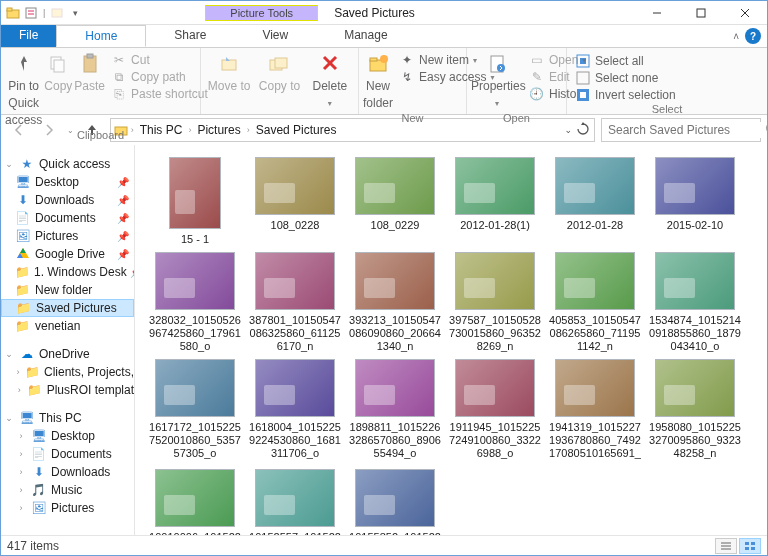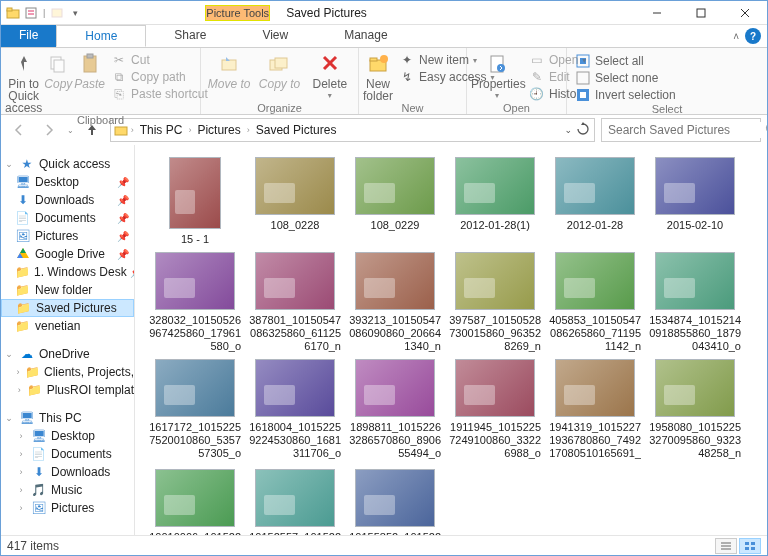--- a/index.html
+++ b/index.html
@@ -3,39 +3,39 @@
 <meta charset="utf-8">
 <style>
   * { box-sizing: border-box; font-family: "Segoe UI", sans-serif; font-size: 12px; }
   html, body { margin: 0; padding: 0; }
   body { width: 768px; height: 556px; background: #fff; overflow: hidden; position: relative; border: 1px solid #6aa0d8; }
   
   .titlebar { height: 24px; display: flex; align-items: center; border-bottom: 1px solid #e1e1e1; }
   .qat { display: flex; align-items: center; gap: 2px; padding: 0 4px; }
   .qat .ic { width: 16px; height: 16px; display: inline-flex; align-items: center; justify-content: center; }
   .qat .sep { color: #888; font-size: 9px; padding: 0 2px; }
-  .picture-tools { background: #fdba74; border: 1px solid #e2e200; padding: 1px 0; font-size: 11px; color: #444; margin-left: 118px; }
+  .picture-tools { background: #c4b5fd; border: 1px solid #e2e200; padding: 1px 24px; font-size: 11px; color: #444; margin-left: 118px; }
   .title-text { margin-left: 16px; color: #222; font-size: 12px; }
   .wincontrols { margin-left: auto; display: flex; }
   .wincontrols div { width: 44px; height: 23px; display: flex; align-items: center; justify-content: center; font-family: sans-serif; color: #333; }
   
   .tabs { height: 22px; display: flex; align-items: stretch; }
   .tab { padding: 3px 28px; font-size: 12px; color: #444; cursor: default; }
   .tab.file { background: #1979ca; color: #fff; padding: 3px 18px; }
   .tab.active { border: 1px solid #d0d0d0; border-bottom: 1px solid #fff; color: #1979ca; position: relative; z-index: 2; }
   .tab.manage { color: #444; position: relative; }
   .ribbon-right { margin-left: auto; display: flex; align-items: center; padding-right: 6px; gap: 6px; }
   .help-icon { width:16px; height:16px; border-radius:50%; background:#1979ca; color:#fff; display:flex; align-items:center; justify-content:center; font-size:10px; font-weight:bold; }
   
   .ribbon { height: 68px; border-top: 1px solid #d0d0d0; border-bottom: 1px solid #d0d0d0; background: #fafafa; display: flex; position: relative; z-index:1; }
   .group { border-right: 1px solid #e2e2e2; display: flex; flex-direction: column; align-items: stretch; padding: 2px 4px 0 4px; }
   .group-body { display: flex; align-items: flex-start; gap: 2px; flex: 1; }
   .group-label { font-size: 11px; color: #777; text-align: center; padding-bottom: 1px; }
-  .bigbtn { width: 52px; text-align: center; color: #666; font-size: 11px; line-height: 12px; cursor: default; }
-  .bigbtn.dim { opacity: .55; font-style: italic; }
+  .bigbtn { width: 52px; text-align: center; color: #666; font-size: 11px; line-height: 17px; cursor: default; }
+  .bigbtn.dim { opacity: .55; }
   .bigbtn .bicon { height: 28px; display: flex; align-items: center; justify-content: center; }
   .smallbtns { display: flex; flex-direction: column; gap: 1px; padding-top: 2px; }
   .smallbtn { display: flex; align-items: center; gap: 4px; color: #666; font-size: 11px; padding: 0 4px; white-space: nowrap; }
   .smallbtn.dim { opacity:.55; }
   .smallbtn .sicon { width: 16px; height: 16px; display:inline-flex; align-items:center; justify-content:center; }
   
   .navrow { height: 30px; display: flex; align-items: center; gap: 6px; padding: 2px 6px; }
   .navbtn { width: 24px; height: 24px; display: flex; align-items:center; justify-content:center; color:#555; border-radius:2px; }
   .navbtn.dim { opacity:.45; }
   .address { flex: 1; height: 24px; border: 1px solid #ccc; display: flex; align-items: center; padding: 0 2px; gap: 2px; position: relative; }
@@ -54,21 +54,21 @@
   .nav .item .nicon { width:16px; height:16px; display:inline-flex; align-items:center; justify-content:center; }
   .nav .item.l1 { padding-left: 14px; }
   .nav .item.sel { background:#cce8ff; border:1px solid #99d1ff; padding-top:0; padding-bottom:0; }
   .nav .pin { margin-left:auto; margin-right:4px; color:#888; font-size:10px; display:none; }
   .nav .item.pinned .pin { display:inline; }
   .nav .spacer { height: 10px; }
   .content { flex:1; overflow:auto; padding: 12px 6px 6px 14px; display:flex; flex-wrap:wrap; align-content:flex-start; gap: 6px 8px; position:relative; }
   .thumb { width: 92px; display:flex; flex-direction:column; align-items:center; }
   .thumb .img { width: 80px; height: 58px; background:#cfd6dd; border:1px solid #b0b7bf; box-shadow: 0 0 0 1px #fff inset; display:flex; align-items:center; justify-content:center; overflow:hidden; }
   .thumb .img.tall { width:52px; height:72px; }
-  .thumb .cap { font-size:11px; text-align:right; line-height:13px; margin-top:4px; word-break:break-word; color:#222; max-height: 42px; overflow:hidden; }
+  .thumb .cap { font-size:11px; text-align:center; line-height:13px; margin-top:4px; word-break:break-word; color:#222; max-height: 42px; overflow:hidden; }
   
   .status { height: 20px; border-top: 1px solid #e5e5e5; display:flex; align-items:center; padding: 0 6px; font-size:12px; color:#444; }
   .status .views { margin-left:auto; display:flex; gap:2px; }
   .status .vbtn { width:22px; height:16px; border:1px solid #ccc; display:flex; align-items:center; justify-content:center; background:#f6f6f6; }
   .status .vbtn.active { background:#cce8ff; border-color:#99d1ff; }
   
   .content::-webkit-scrollbar { width: 16px; }
   .content::-webkit-scrollbar-track { background:#f0f0f0; }
   .content::-webkit-scrollbar-thumb { background:#c2c2c2; border:3px solid #f0f0f0; }
   
@@ -207,21 +207,20 @@
         <div class="bicon">
             <svg width="18" height="20">
               <line x1="3" y1="3" x2="15" y2="15" stroke="#d33" stroke-width="3"></line>
               <line x1="15" y1="3" x2="3" y2="15" stroke="#d33" stroke-width="3"></line>
             </svg>
           </div>
         <span>Delete</span>
         <div style="font-size:8px;color:#888;">▾</div>
       </div>
     </div>
-    <div class="group-label">Organize</div>
   </div>
 
   <div class="group" style="width:108px">
     <div class="group-body">
       <div class="bigbtn">
         <div class="bicon">
             <svg width="22" height="20">
               <rect x="3" y="6" width="16" height="11" fill="#ffd96a" stroke="#caa040"></rect>
               <rect x="3" y="4" width="7" height="3" fill="#ffd96a" stroke="#caa040"></rect>
               <circle cx="17" cy="5" r="4" fill="#ffb14a"></circle>

